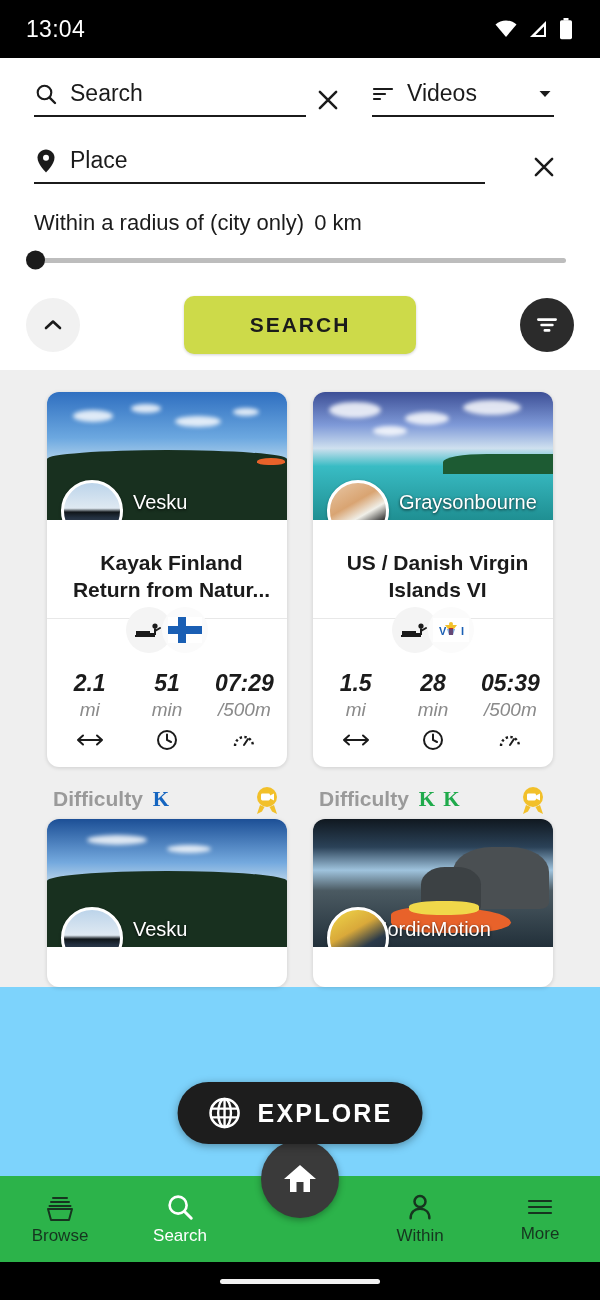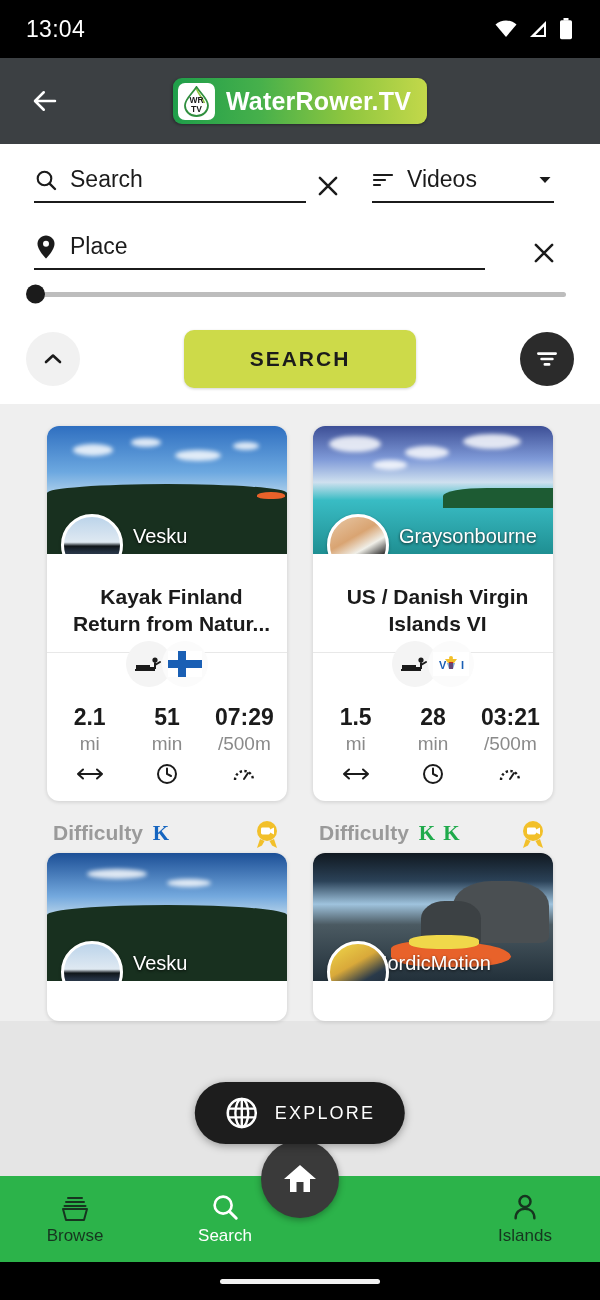--- a/index.html
+++ b/index.html
@@ -2,21 +2,21 @@
 <html><head>
 <meta charset="utf-8">
 <style>
   * { box-sizing: border-box; margin: 0; padding: 0; }
   html, body {
     width: 600px; height: 1300px;
     background: #000;
     font-family: "Liberation Sans", sans-serif;
     overflow: hidden;
   }
-  .phone { position: relative; width: 600px; height: 1300px; background: #e5e5e5; overflow: hidden; }
+  .phone { position: relative; width: 600px; height: 1300px; background: #7dd3fc; overflow: hidden; }
 
   
   .statusbar {
     height: 58px; background: #000000; color: #ffffff;
     display: flex; align-items: center; justify-content: space-between;
     padding: 0 26px;
   }
   .status-time { font-size: 23px; letter-spacing: .3px; }
   .status-icons { display: flex; align-items: center; gap: 9px; }
 
@@ -135,42 +135,42 @@
     display: flex; align-items: center; justify-content: center;
   }
   .badge-pair { display: flex; align-items: center; position: relative; top: -12px; }
   .badge {
     width: 46px; height: 46px; border-radius: 50%; background: #f4f4f4;
     display: flex; align-items: center; justify-content: center;
   }
   .badge.flagbadge { background: #fbfbfb; margin-left: -10px; }
 
   .stats { display: flex; padding: 4px 4px 16px 4px; }
-  .stat { flex: 1; text-align: center; }
+  .stat { flex: 1; text-align: center; font-style: italic; }
   .stat .v { font-size: 23px; font-weight: bold; color: #1b1b1b; }
   .stat .u { font-size: 19px; color: #8a8a8a; margin-top: 2px; }
   .stat .i { margin-top: 8px; height: 22px; display:flex; align-items:center; justify-content:center; }
 
   .difficulty {
     display: flex; align-items: center; justify-content: space-between;
     padding: 14px 6px 0 6px; height: 52px;
   }
   .diff-left { display: flex; gap: 10px; }
   .diff-label { font-size: 21px; color: #9a9a9a; font-weight: bold; }
   .k-glyph { font-size: 21px; font-weight: bold; font-family: "Liberation Serif", serif; }
 
   
   .explore-pill {
     position: absolute; left: 50%; transform: translateX(-50%);
     top: 1082px; z-index: 40;
     height: 62px; border-radius: 31px; background: #1d1d1d;
     display: flex; align-items: center; gap: 16px; padding: 0 30px;
     cursor: pointer; box-shadow: 0 2px 8px rgba(0,0,0,.35);
   }
-  .explore-pill .lbl { color:#fff; font-size: 18px; font-weight: normal; letter-spacing: 2.2px; }
+  .explore-pill .lbl { color:#fff; font-size: 25px; font-weight: bold; letter-spacing: 2.2px; }
 
   
   .bottomnav {
     position: absolute; left: 0; right: 0; bottom: 38px; height: 86px;
     background: #2cb34a; display: flex; align-items: center; z-index: 30;
   }
   .nav-item {
     flex: 1; display: flex; flex-direction: column; align-items: center; gap: 4px; cursor: pointer;
   }
   .nav-item .lbl { font-size: 17px; color: #16351f; }
@@ -203,38 +203,20 @@
         <path d="M19 3 L19 19 L3 19 Z" fill="#fff"></path>
         <path d="M17 8.5 L17 17 L8.5 17 Z" fill="#000"></path>
       </svg>
       <svg width="16" height="24" viewBox="0 0 16 24">
         <rect x="5.5" y="1" width="5" height="2.6" fill="#fff"></rect>
         <rect x="2" y="3.2" width="12" height="19" rx="1.6" fill="#fff"></rect>
       </svg>
     </span>
   </div>
 
-  <div class="appbar">
-    <div class="back-btn">
-      <svg width="30" height="30" viewBox="0 0 24 24">
-        <path d="M20 12 H5 M11 5 L4 12 L11 19" stroke="#fff" stroke-width="2" fill="none" stroke-linecap="round" stroke-linejoin="round"></path>
-      </svg>
-    </div>
-    <div class="logo-pill">
-      <div class="logo-mark">
-        <svg width="27" height="31" viewBox="0 0 27 31">
-          <path d="M13.5 1 C18 8 25 13 25 19.5 C25 25.4 19.9 30 13.5 30 C7.1 30 2 25.4 2 19.5 C2 13 9 8 13.5 1 Z" fill="none" stroke="#2f8f3e" stroke-width="1.8"></path>
-          <path d="M13.5 3 C16 9 20 12.5 21.5 17" fill="none" stroke="#8ec63f" stroke-width="1.6"></path>
-          <text x="13.5" y="16.5" font-size="8.5" font-weight="bold" text-anchor="middle" fill="#1b1b1b" font-family="Liberation Sans, sans-serif">WR</text>
-          <text x="13.5" y="26" font-size="8.5" font-weight="bold" text-anchor="middle" fill="#1b1b1b" font-family="Liberation Sans, sans-serif">TV</text>
-        </svg>
-      </div>
-      <span class="logo-text">WaterRower.TV</span>
-    </div>
-  </div>
 
   <div class="panel">
 
     <div class="row-search">
       <div class="field f-search">
         <svg width="24" height="24" viewBox="0 0 24 24">
           <circle cx="10.5" cy="10.5" r="6.8" fill="none" stroke="#1b1b1b" stroke-width="2.1"></circle>
           <path d="M15.6 15.6 L21 21" stroke="#1b1b1b" stroke-width="2.4" stroke-linecap="round"></path>
         </svg>
         <span class="field-text">Search</span>
@@ -263,20 +245,23 @@
         </svg>
         <span class="field-text">Place</span>
       </div>
       <div class="clear-x place-x">
         <svg width="26" height="26" viewBox="0 0 24 24">
           <path d="M4.5 4.5 L19.5 19.5 M19.5 4.5 L4.5 19.5" stroke="#1b1b1b" stroke-width="2.3" stroke-linecap="round"></path>
         </svg>
       </div>
     </div>
 
+    <div class="radius-label">
+      <span>Within a radius of (city only)</span><span class="val">0 km</span>
+    </div>
 
     <div class="slider-wrap">
       <div class="slider-track">
         <div class="slider-thumb"></div>
       </div>
     </div>
 
     <div class="row-actions">
       <div class="circle-btn btn-collapse">
         <svg width="24" height="24" viewBox="0 0 24 24">
@@ -425,21 +410,21 @@
             <div class="v">28</div>
             <div class="u">min</div>
             <div class="i">
                 <svg width="22" height="22" viewBox="0 0 22 22">
               <circle cx="11" cy="11" r="9" fill="none" stroke="#1b1b1b" stroke-width="2"></circle>
               <path d="M11 5.5 L11 11 L15 13" stroke="#1b1b1b" stroke-width="2" fill="none" stroke-linecap="round"></path>
             </svg>
               </div>
           </div>
           <div class="stat">
-            <div class="v">03:21</div>
+            <div class="v">05:39</div>
             <div class="u">/500m</div>
             <div class="i">
                 <svg width="24" height="18" viewBox="0 0 24 18">
               <path d="M3 15 A9 9 0 0 1 21 15" fill="none" stroke="#1b1b1b" stroke-width="2.4" stroke-dasharray="2.4 2.4"></path>
               <path d="M12 14 L16 8" stroke="#1b1b1b" stroke-width="2" stroke-linecap="round"></path>
             </svg>
               </div>
           </div>
         </div>
       </div>
@@ -513,21 +498,27 @@
         <path d="M15.6 15.6 L21 21" stroke="#ffffff" stroke-width="2.4" stroke-linecap="round"></path>
       </svg>
       <span class="lbl">Search</span>
     </div>
     <div class="nav-spacer"></div>
     <div class="nav-item">
       <svg width="30" height="30" viewBox="0 0 24 24">
         <circle cx="12" cy="7.6" r="4.4" fill="none" stroke="#16351f" stroke-width="2"></circle>
         <path d="M4.5 21 C4.5 15.8 8 13.4 12 13.4 C16 13.4 19.5 15.8 19.5 21" fill="none" stroke="#16351f" stroke-width="2" stroke-linecap="round"></path>
       </svg>
-      <span class="lbl">Islands</span>
+      <span class="lbl">Within</span>
+    </div>
+    <div class="nav-item">
+      <svg width="30" height="26" viewBox="0 0 30 26">
+        <path d="M4 7 H26 M4 13 H26 M4 19 H26" stroke="#16351f" stroke-width="2.2" stroke-linecap="round"></path>
+      </svg>
+      <span class="lbl">More</span>
     </div>
 
     <div class="home-fab">
       <svg width="36" height="34" viewBox="0 0 36 34">
         <path d="M18 3 L34 17 H28 V30 H8 V17 H2 Z" fill="#ffffff"></path>
         <rect x="14.5" y="20" width="7" height="10" fill="#3a3a3a"></rect>
       </svg>
     </div>
   </div>
 

